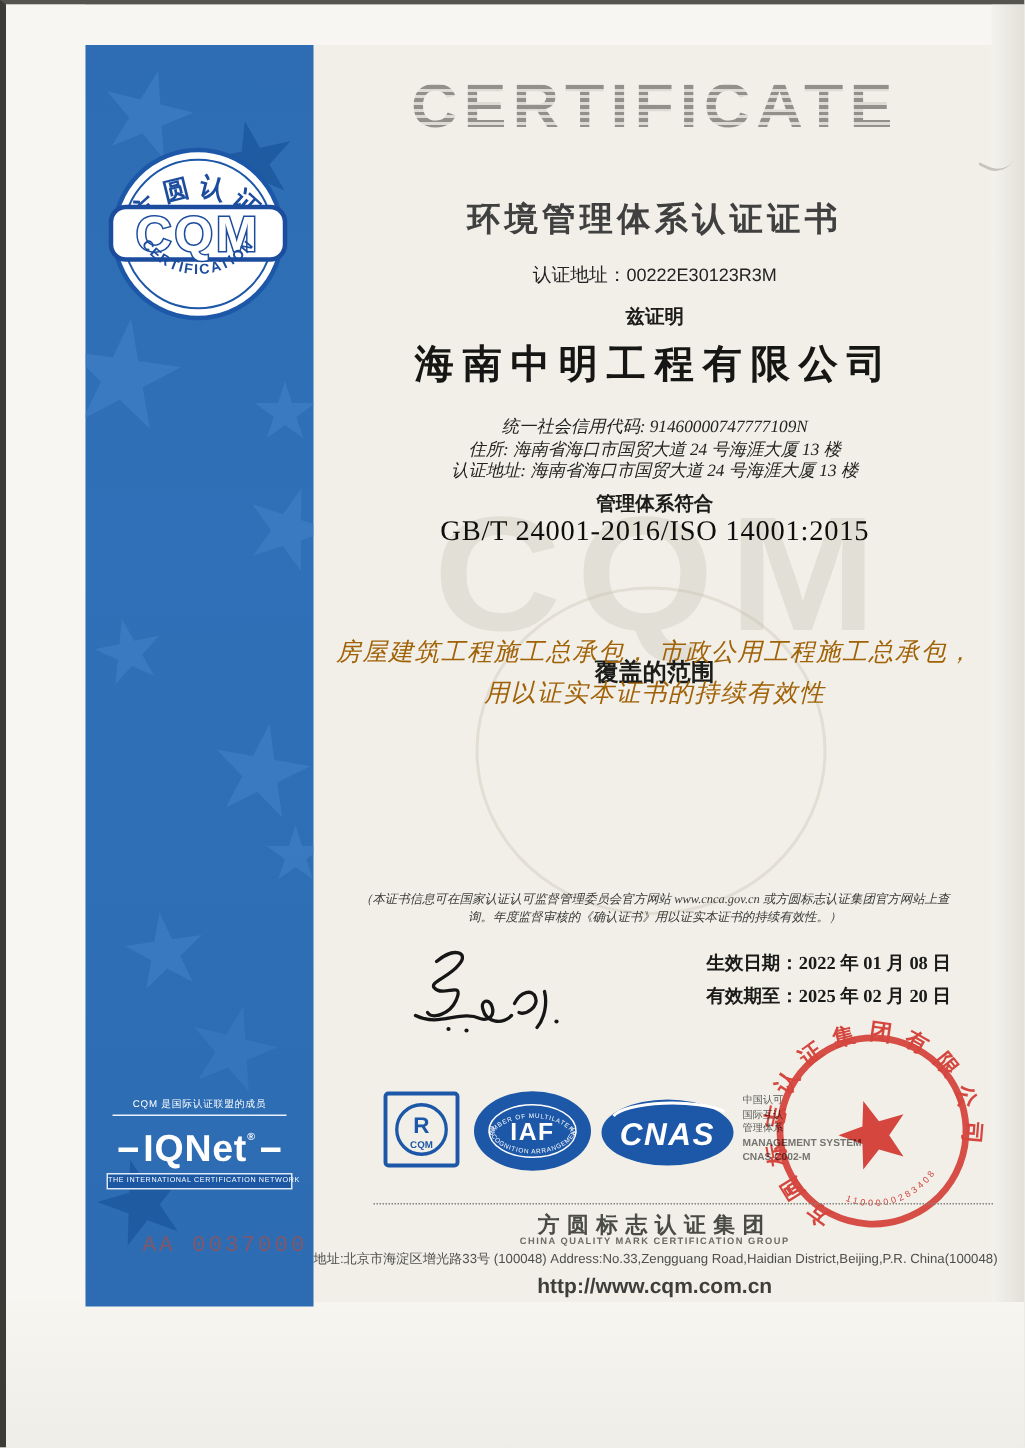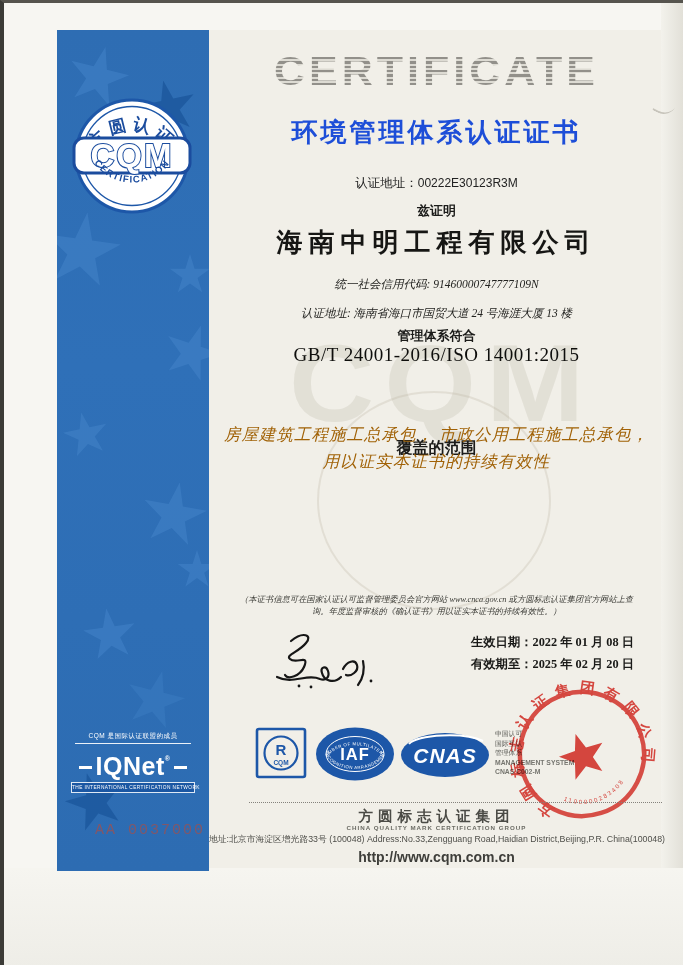--- a/index.html
+++ b/index.html
@@ -51,21 +51,21 @@
     font-size:15px;letter-spacing:2px;color:#8c5560;opacity:.9;}
 
   
   .content{position:absolute;left:205px;top:0;width:455px;height:965px;}
   .cline{position:absolute;left:0;right:0;text-align:center;white-space:nowrap;}
 
   .cert-watermark{top:44px;font-family:"Liberation Sans",sans-serif;font-weight:bold;
     font-size:43px;letter-spacing:4px;color:transparent;
     background:repeating-linear-gradient(180deg,#92908a 0 2.5px,#dddbd3 2.5px 4.6px);
     -webkit-background-clip:text;background-clip:text;transform:scaleY(.96);}
-  .doc-title{top:112px;font-size:26px;font-weight:bold;letter-spacing:3px;color:#1d4ed8;}
+  .doc-title{top:128px;font-size:22px;font-weight:bold;letter-spacing:3px;color:#404040;}
   .certno{top:172px;font-size:12.5px;color:#222;}
   .certno .val{font-family:"Liberation Sans",sans-serif;font-size:12px;}
   .certify{top:199px;font-size:13px;font-weight:bold;}
   .company{top:222px;font-size:26px;letter-spacing:6px;font-weight:600;color:#161614;}
   .info1{top:274px;}  .info2{top:289px;}  .info3{top:303px;}
   .infoline{font-style:italic;font-size:11.5px;color:#232320;}
   .sysheading{top:324px;font-size:13px;font-weight:bold;}
   .standard{top:341px;font-size:19px;font-weight:normal;letter-spacing:.5px;color:#0e0e0c;}
   .scopeheading{top:400px;font-size:16px;font-weight:bold;margin-top:35px;}
   .scope1{top:421px;}  .scope2{top:448px;}
@@ -155,20 +155,21 @@
 
     <div class="cline cert-watermark">CERTIFICATE</div>
     <div class="cline doc-title">环境管理体系认证证书</div>
 
     <div class="cline certno"><span>认证地址：</span><span class="val">00222E30123R3M</span></div>
 
     <div class="cline certify">兹证明</div>
     <div class="cline company">海南中明工程有限公司</div>
 
     <div class="cline infoline info1">统一社会信用代码: 91460000747777109N</div>
+    <div class="cline infoline info2">住所: 海南省海口市国贸大道 24 号海涯大厦 13 楼</div>
     <div class="cline infoline info3">认证地址: 海南省海口市国贸大道 24 号海涯大厦 13 楼</div>
 
     <div class="cline sysheading">管理体系符合</div>
     <div class="cline standard">GB/T 24001-2016/ISO 14001:2015</div>
 
     <div class="cline scopeheading">覆盖的范围</div>
     <div class="cline scopeline scope1">房屋建筑工程施工总承包， 市政公用工程施工总承包，</div>
     <div class="cline scopeline scope2">用以证实本证书的持续有效性</div>
 
     <div class="cline noteline note1">（本证书信息可在国家认证认可监督管理委员会官方网站 www.cnca.gov.cn 或方圆标志认证集团官方网站上查</div>

